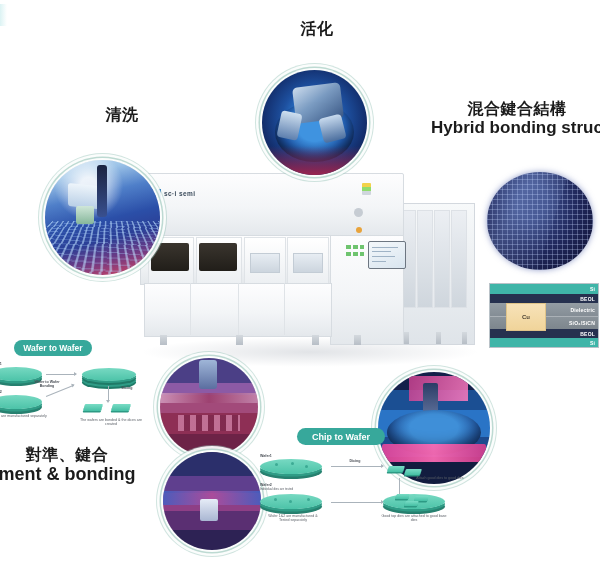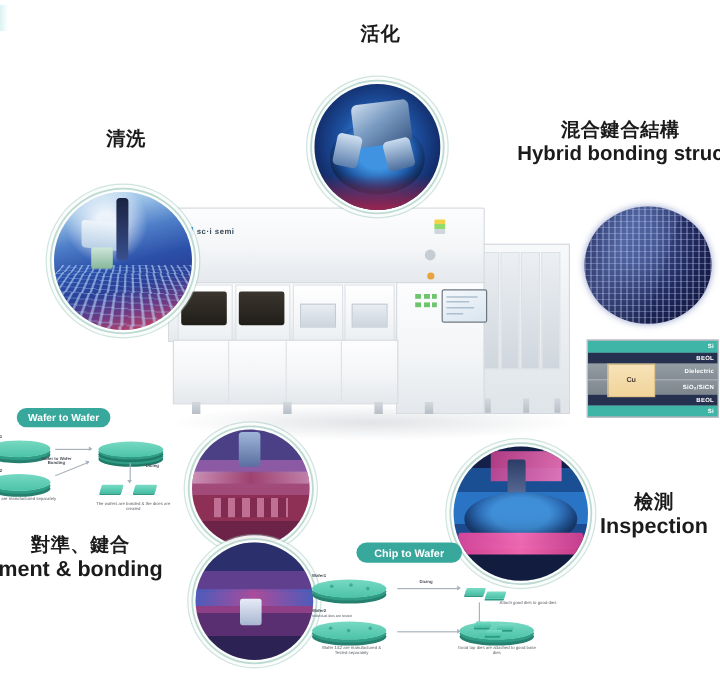--- a/index.html
+++ b/index.html
@@ -197,42 +197,38 @@
     <div class="m-body" style="left:4px;top:118px;width:186px;height:52px;"></div>
     <div style="position:absolute;left:50px;top:118px;width:1px;height:52px;background:#dfe3e7;"></div>
     <div style="position:absolute;left:98px;top:118px;width:1px;height:52px;background:#dfe3e7;"></div>
     <div style="position:absolute;left:144px;top:118px;width:1px;height:52px;background:#dfe3e7;"></div>
     <div class="m-leg" style="left:20px;top:170px;width:7px;height:10px;"></div>
     <div class="m-leg" style="left:96px;top:170px;width:7px;height:10px;"></div>
     <div class="m-leg" style="left:172px;top:170px;width:7px;height:10px;"></div>
     <div class="m-leg" style="left:214px;top:170px;width:7px;height:10px;"></div>
   </div>
 
-  <div class="label" style="left:55px;top:108px;width:100px;">
+  <div class="label" style="left:72px;top:108px;width:100px;font-family:Liberation Mono, monospace;">
     <div class="cn" style="font-size:16px;">清洗</div>
   </div>
 
   <div class="label" style="left:262px;top:20px;width:110px;">
     <div class="cn" style="font-size:16px;">活化</div>
   </div>
 
   <div class="label" style="left:422px;top:100px;width:190px;text-align:center;">
     <div class="cn" style="font-size:16px;">混合鍵合結構</div>
     <div class="en" style="font-size:17px;">Hybrid bonding struc</div>
   </div>
 
   <div class="label" style="left:-28px;top:446px;width:190px;text-align:center;">
     <div class="cn" style="font-size:16px;">對準、鍵合</div>
     <div class="en" style="font-size:18px;">ment &amp; bonding</div>
   </div>
 
-  <div class="label" style="left:495px;top:410px;width:100px;">
-    <div class="cn" style="font-size:16px;">檢測</div>
-    <div class="en" style="font-size:18px;">Inspection</div>
-  </div>
 
   <div class="circ ph-clean" style="left:45px;top:160px;width:115px;height:115px;">
     <div class="grid"></div>
     <div class="arm"></div>
     <div class="nozzle"></div>
     <div class="arm2"></div>
   </div>
 
   <div class="circ ph-act" style="left:262px;top:70px;width:105px;height:105px;">
     <div class="ring"></div>
@@ -294,21 +290,21 @@
     <div class="cap b" style="left:150px;top:48px;width:22px;">Dicing</div>
     <div class="arrv" style="left:142px;top:48px;height:14px;"></div>
 
     <div class="die" style="left:118px;top:66px;width:18px;height:7px;transform:skewX(-16deg);"></div>
     <div class="die" style="left:146px;top:66px;width:18px;height:7px;transform:skewX(-16deg);"></div>
 
     <div class="cap" style="left:16px;top:76px;width:66px;">Wafer 1&amp;2 are manufactured separately</div>
     <div class="cap" style="left:110px;top:80px;width:70px;">The wafers are bonded &amp; the dices are created</div>
   </div>
 
-  <div class="flow" style="left:255px;top:452px;width:215px;height:110px;">
+  <div class="flow" style="left:255px;top:428px;width:215px;height:110px;">
     <div class="pill" style="left:42px;top:0;width:88px;height:17px;font-size:9px;">Chip to Wafer</div>
 
     <div class="cap b" style="left:5px;top:26px;width:24px;text-align:left;">Wafer1</div>
     <div class="wafer" style="left:5px;top:31px;width:62px;height:15px;"></div>
     <div class="dot" style="left:20px;top:35px;width:3px;height:3px;"></div>
     <div class="dot" style="left:36px;top:34px;width:3px;height:3px;"></div>
     <div class="dot" style="left:50px;top:37px;width:3px;height:3px;"></div>
 
     <div class="cap b" style="left:5px;top:55px;width:24px;text-align:left;">Wafer2</div>
     <div class="cap" style="left:5px;top:60px;width:50px;text-align:left;font-size:3px;">Individual dies are tested</div>

